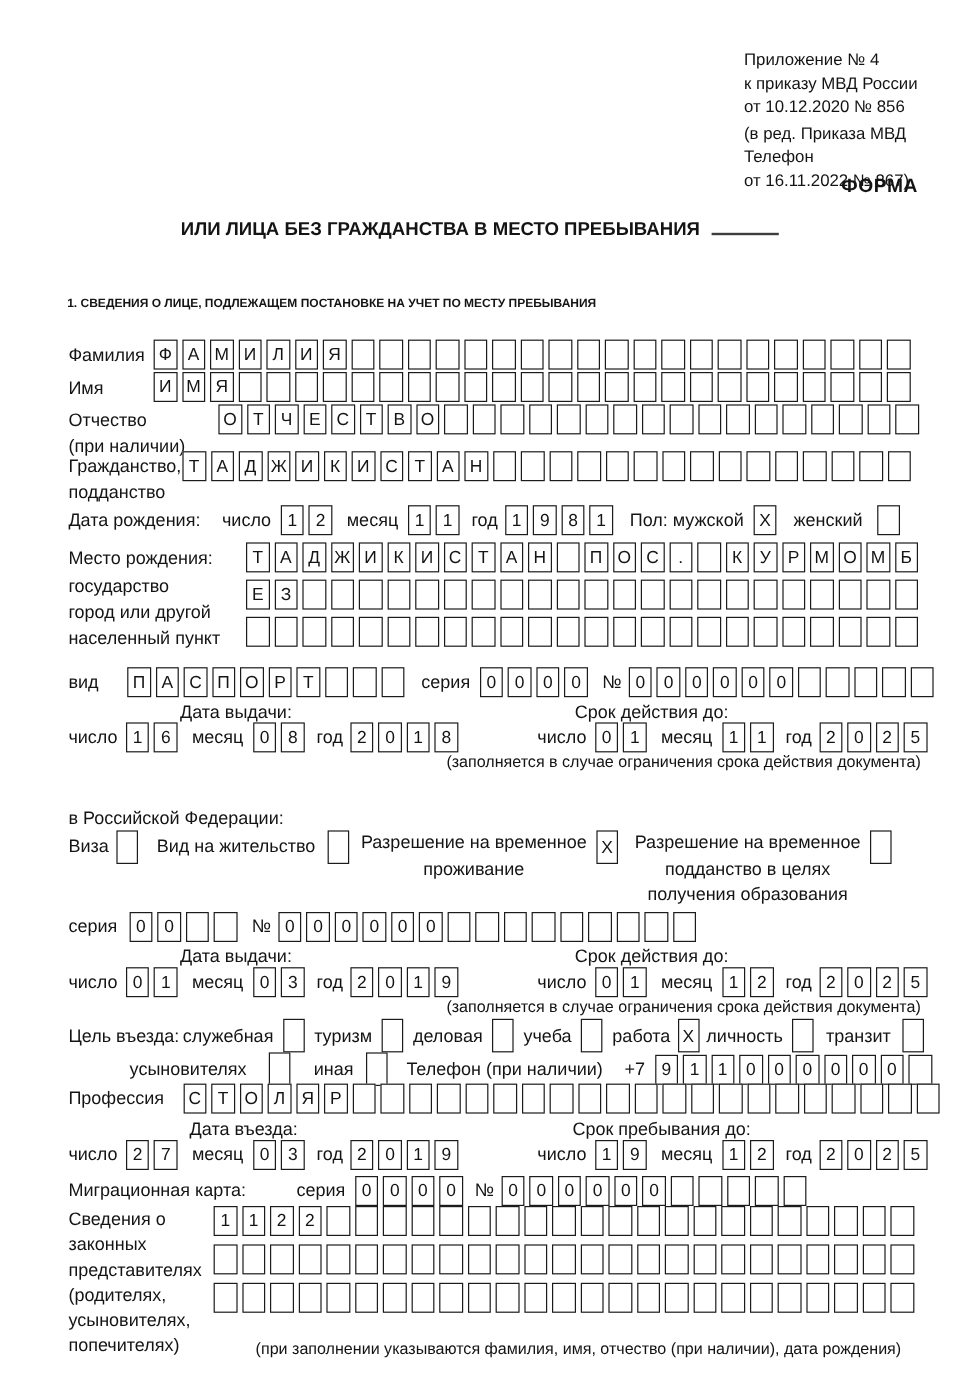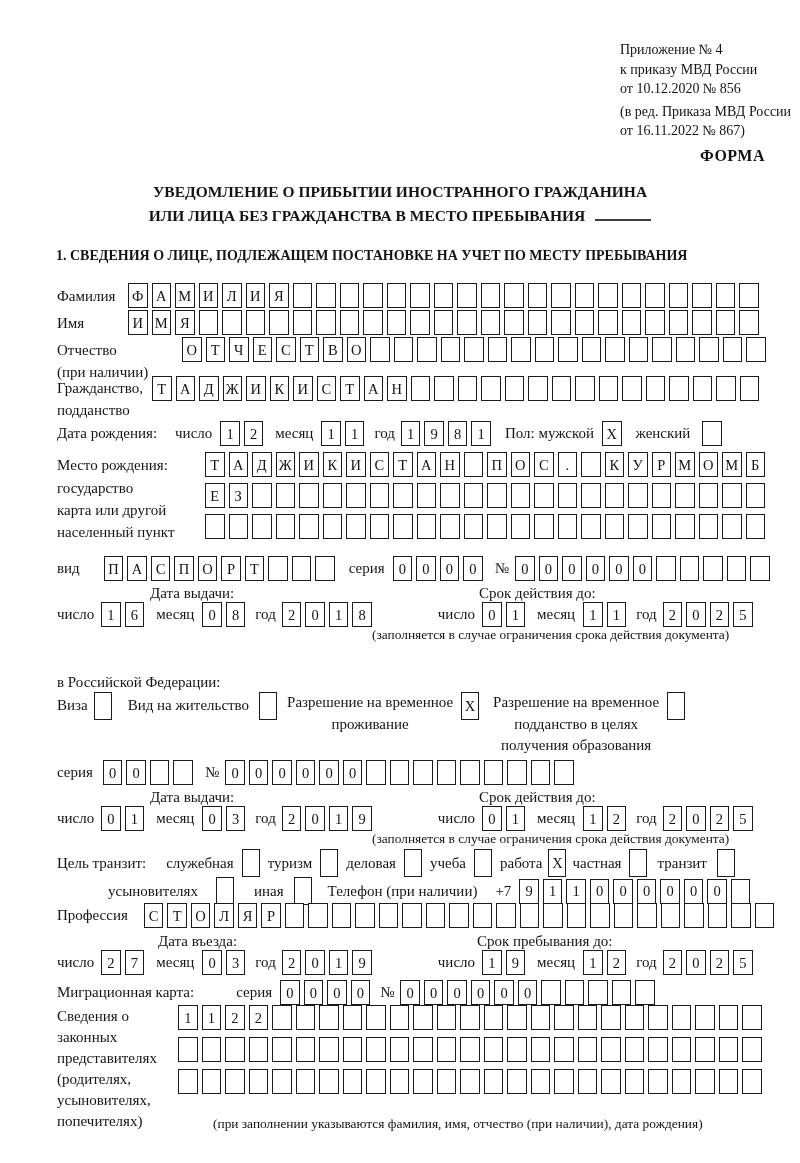--- a/index.html
+++ b/index.html
@@ -1,19 +1,19 @@
 <!DOCTYPE html>
 <html><head>
 <meta charset="utf-8">
 <style>
   * { box-sizing: border-box; margin: 0; padding: 0; }
   html,body { background: #ffffff; }
   .page {
     position: relative; width: 800px; height: 1163px; background: #fff;
-    color: #141414; font-family: Liberation Serif, serif;
+    color: #141414; font-family: Liberation Sans, sans-serif;
     font-size: 15px; overflow: hidden;
   }
   .abs { position: absolute; }
   .row { position: absolute; display: flex; align-items: center; white-space: nowrap; }
   .row-top { position: absolute; display: flex; align-items: flex-start; white-space: nowrap; }
   .lbl { font-size: 15px; }
   .b { font-weight: bold; }
   .small { font-size: 13.4px; }
   .cells { display: flex; gap: 4px; }
   .cell {
@@ -28,32 +28,31 @@
 </style>
 </head>
 <body>
 
 <div class="page">
 
   <div class="abs" style="left:620px;top:40px;line-height:19.5px;font-size:14px">
     <div>Приложение № 4</div>
     <div>к приказу МВД России</div>
     <div>от 10.12.2020 № 856</div>
-    <div style="margin-top:3px">(в ред. Приказа МВД России</div>
+    <div style="margin-top:3px">(в ред. Приказа МВД Телефон</div>
     <div>от 16.11.2022 № 867)</div>
   </div>
 
   <div class="abs b" style="right:35px;top:147px;font-size:16px;letter-spacing:0.5px">ФОРМА</div>
 
   <div class="abs b" style="left:0;top:180px;width:800px;text-align:center;font-size:15.5px;line-height:24px">
-    <div>УВЕДОМЛЕНИЕ О ПРИБЫТИИ ИНОСТРАННОГО ГРАЖДАНИНА</div>
     <div><span>ИЛИ ЛИЦА БЕЗ ГРАЖДАНСТВА В МЕСТО ПРЕБЫВАНИЯ</span><span class="uline"></span></div>
   </div>
 
-  <div class="abs b" style="left:56px;top:248px;font-size:14px">1. СВЕДЕНИЯ О ЛИЦЕ, ПОДЛЕЖАЩЕМ ПОСТАНОВКЕ НА УЧЕТ ПО МЕСТУ ПРЕБЫВАНИЯ</div>
+  <div class="abs b" style="left:56px;top:248px;font-size:10px">1. СВЕДЕНИЯ О ЛИЦЕ, ПОДЛЕЖАЩЕМ ПОСТАНОВКЕ НА УЧЕТ ПО МЕСТУ ПРЕБЫВАНИЯ</div>
 
   <div class="abs lbl" style="left:57px;top:288px">Фамилия</div>
   <div class="abs cells" style="left:128px;top:283px">
       <span class="cell">Ф</span>
       <span class="cell">А</span>
       <span class="cell">М</span>
       <span class="cell">И</span>
       <span class="cell">Л</span>
       <span class="cell">И</span>
       <span class="cell">Я</span>
@@ -195,21 +194,21 @@
         <span class="cell">X</span>
       </span>
     <span class="lbl" style="margin-left:14px">женский</span>
     <span class="cells" style="margin-left:12px">
         <span class="cell"></span>
       </span>
   </div>
 
   <div class="abs lbl" style="left:57px;top:457px">Место рождения:</div>
   <div class="abs lbl" style="left:57px;top:480px">государство</div>
-  <div class="abs lbl" style="left:57px;top:502px">карта или другой</div>
+  <div class="abs lbl" style="left:57px;top:502px">город или другой</div>
   <div class="abs lbl" style="left:57px;top:524px">населенный пункт</div>
   <div class="abs cells" style="left:205px;top:452px">
       <span class="cell">Т</span>
       <span class="cell">А</span>
       <span class="cell">Д</span>
       <span class="cell">Ж</span>
       <span class="cell">И</span>
       <span class="cell">К</span>
       <span class="cell">И</span>
       <span class="cell">С</span>
@@ -455,42 +454,42 @@
         <span class="cell">2</span>
         <span class="cell">0</span>
         <span class="cell">2</span>
         <span class="cell">5</span>
       </span>
   </div>
 
   <div class="abs small" style="left:372px;top:831px">(заполняется в случае ограничения срока действия документа)</div>
 
   <div class="row" style="left:57px;top:849px">
-    <span class="lbl">Цель транзит:</span>
-    <span class="lbl" style="margin-left:20px">служебная</span>
+    <span class="lbl">Цель въезда:</span>
+    <span class="lbl" style="margin-left:3px">служебная</span>
     <span class="cells chk" style="margin-left:8px">
         <span class="cell"></span>
       </span>
     <span class="lbl" style="margin-left:8px">туризм</span>
     <span class="cells chk" style="margin-left:8px">
         <span class="cell"></span>
       </span>
     <span class="lbl" style="margin-left:8px">деловая</span>
     <span class="cells chk" style="margin-left:8px">
         <span class="cell"></span>
       </span>
     <span class="lbl" style="margin-left:8px">учеба</span>
     <span class="cells chk" style="margin-left:8px">
         <span class="cell"></span>
       </span>
     <span class="lbl" style="margin-left:8px">работа</span>
     <span class="cells chk" style="margin-left:6px">
         <span class="cell">X</span>
       </span>
-    <span class="lbl" style="margin-left:6px">частная</span>
+    <span class="lbl" style="margin-left:6px">личность</span>
     <span class="cells chk" style="margin-left:8px">
         <span class="cell"></span>
       </span>
     <span class="lbl" style="margin-left:10px">транзит</span>
     <span class="cells chk" style="margin-left:10px">
         <span class="cell"></span>
       </span>
   </div>
 
   <div class="row" style="left:108px;top:877px">

